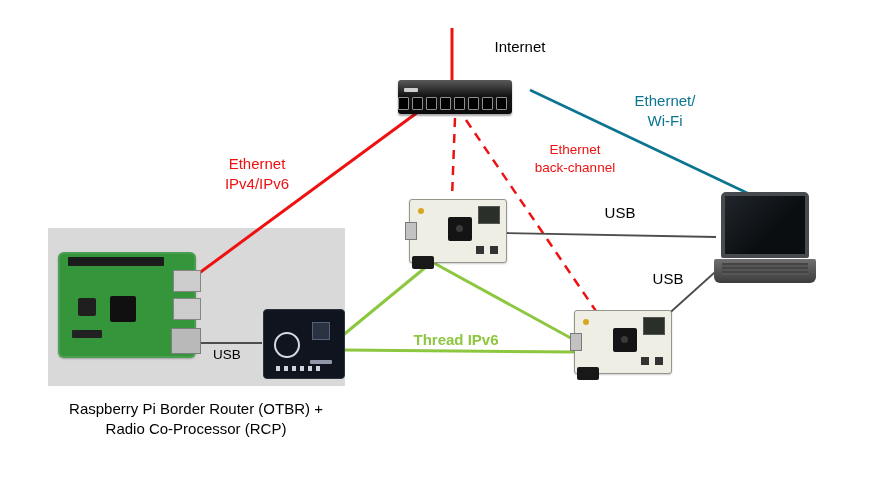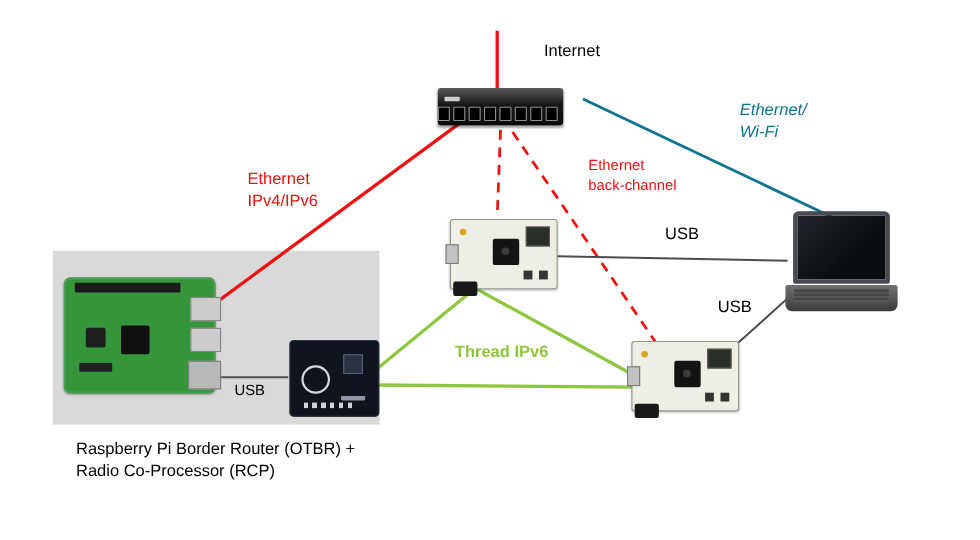--- a/index.html
+++ b/index.html
@@ -2,21 +2,21 @@
 <html style="--red: #ee1111; --teal: #0b7490; --green: #8dc63f; --line_gray: #4d4d4d; --backdrop_gray: #d9d9d9;"><head>
 <meta charset="utf-8">
 <style>
   html,body{margin:0;padding:0;background:#ffffff;}
   #canvas{
     position:relative;width:891px;height:491px;background:#ffffff;
     font-family:"Liberation Sans",sans-serif;overflow:hidden;
   }
   .lbl{
     position:absolute;transform:translate(-50%,-50%);
-    text-align:left;white-space:pre-line;line-height:1.3;
+    text-align:center;white-space:pre-line;line-height:1.3;
     font-size:15px;color:#000;
   }
   .lbl.red{color:var(--red);}
   .lbl.teal{color:var(--teal);}
   .lbl.green{color:var(--green);font-weight:bold;}
   .lbl.small{font-size:13.5px;}
   .wires{position:absolute;left:0;top:0;pointer-events:none;}
   .w-red{stroke:var(--red);stroke-width:3;}
   .w-red-d{stroke:var(--red);stroke-width:2.5;stroke-dasharray:9 7;}
   .w-teal{stroke:var(--teal);stroke-width:2.5;}
@@ -160,26 +160,26 @@
   <div class="laptop">
     <div class="laptop-screen">
       <div class="laptop-screen-inner"></div>
     </div>
     <div class="laptop-base">
       <div class="laptop-kb"></div>
     </div>
   </div>
 
   <div class="lbl" style="left:520px;top:47px;">Internet</div>
-  <div class="lbl teal" style="left:703px;top:110px;font-style:italic;">Ethernet/
+  <div class="lbl teal" style="left:665px;top:110px;">Ethernet/
 Wi-Fi</div>
   <div class="lbl red" style="left:257px;top:173px;">Ethernet
 IPv4/IPv6</div>
   <div class="lbl red small" style="left:575px;top:159px;">Ethernet
 back-channel</div>
   <div class="lbl" style="left:620px;top:213px;">USB</div>
   <div class="lbl" style="left:668px;top:279px;">USB</div>
   <div class="lbl small" style="left:227px;top:355px;">USB</div>
-  <div class="lbl green" style="left:456px;top:320px;">Thread IPv6</div>
+  <div class="lbl green" style="left:456px;top:340px;">Thread IPv6</div>
   <div class="lbl" style="left:196px;top:418px;">Raspberry Pi Border Router (OTBR) +
 Radio Co-Processor (RCP)</div>
 
 </div>
 
 </body></html>

